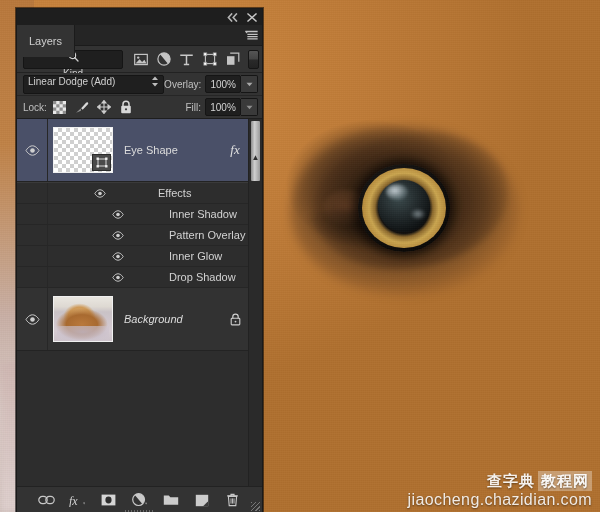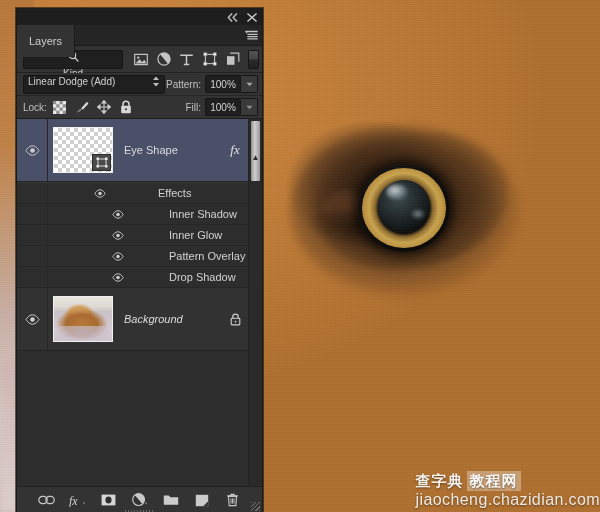--- a/index.html
+++ b/index.html
@@ -42,21 +42,21 @@
   .tearduct{position:absolute;left:-6px;top:40px;width:44px;height:34px;border-radius:50%;
        background:radial-gradient(ellipse at 50% 50%, rgba(95,58,34,.85), rgba(130,85,50,.2) 70%, rgba(0,0,0,0) 100%);filter:blur(2px);}
   .lash{position:absolute;left:-26px;top:60px;width:120px;height:40px;border-radius:50%;
        background:radial-gradient(ellipse at 50% 40%, rgba(18,11,6,.65), rgba(60,38,20,0) 72%);
        filter:blur(3px);transform:rotate(6deg);}
   .grain{position:absolute;inset:0;opacity:.16;
        background-image:repeating-linear-gradient(0deg,rgba(255,255,255,.09) 0 1px,rgba(0,0,0,.09) 1px 2px),
                         repeating-linear-gradient(90deg,rgba(255,255,255,.06) 0 1px,rgba(0,0,0,.06) 1px 2px);}
 
   
-  .wm{position:absolute;right:0;bottom:4px;text-align:left;line-height:1;user-select:none;}
+  .wm{position:absolute;right:8px;bottom:4px;text-align:right;line-height:1;user-select:none;}
   .wm-cn{font-family:"DejaVu Sans",sans-serif;font-size:15px;font-weight:bold;color:rgba(255,255,255,.92);
          letter-spacing:1px;text-shadow:0 1px 2px rgba(0,0,0,.45);}
   .wm-cn .boxed{background:rgba(255,255,255,.32);padding:1px 3px;margin-left:3px;color:rgba(255,255,255,.95);}
   .wm-url{margin-top:3px;font-size:16px;color:rgba(255,255,255,.88);letter-spacing:.4px;
           text-shadow:0 1px 2px rgba(0,0,0,.5);}
 
   
   .panel{position:absolute;left:16px;top:8px;width:245px;height:504px;
          background:#2b2b2b;border:1px solid #1a1a1a;box-shadow:0 0 0 1px rgba(0,0,0,.55);
          display:flex;flex-direction:column;font-size:11px;color:#c8c8c8;}
@@ -271,21 +271,21 @@
     <div class="moderow">
       <div class="modesel">
         <span class="lbl">Linear Dodge (Add)</span>
         <span>
           <svg width="8" height="11" viewBox="0 0 8 11">
               <path d="M4 0.6 7 4H1z" fill="#bdbdbd"></path>
             <path d="M4 10.4 7 7H1z" fill="#bdbdbd"></path>
             </svg>
         </span>
       </div>
-      <span class="oplabel">Pattern:</span>
+      <span class="oplabel">Overlay:</span>
       <div class="numfield">100%</div>
       <div class="stepper">
         <svg width="7" height="5" viewBox="0 0 7 5">
             <path d="M0.5 0.8 3.5 4.2 6.5 0.8z" fill="#a8a8a8"></path>
           </svg>
       </div>
     </div>
 
     <div class="lockrow">
       <span class="locklabel">Lock:</span>
@@ -383,32 +383,32 @@
         </div>
 
         <div class="efxrow l2">
           <div class="eyecell"></div>
           <div class="inner-eye">
             <svg width="12" height="9" viewBox="0 0 12 9">
                 <path d="M6 0.7C2.9.7.8 4.5.8 4.5S2.9 8.3 6 8.3 11.2 4.5 11.2 4.5 9.1.7 6 .7z" stroke="#cfcfcf" stroke-width=".9" fill="none"></path>
                 <circle cx="6" cy="4.5" r="1.8" fill="#cfcfcf"></circle>
               </svg>
           </div>
-          <span class="lbl">Inner Glow</span>
+          <span class="lbl">Pattern Overlay</span>
         </div>
 
         <div class="efxrow l2">
           <div class="eyecell"></div>
           <div class="inner-eye">
             <svg width="12" height="9" viewBox="0 0 12 9">
                 <path d="M6 0.7C2.9.7.8 4.5.8 4.5S2.9 8.3 6 8.3 11.2 4.5 11.2 4.5 9.1.7 6 .7z" stroke="#cfcfcf" stroke-width=".9" fill="none"></path>
                 <circle cx="6" cy="4.5" r="1.8" fill="#cfcfcf"></circle>
               </svg>
           </div>
-          <span class="lbl">Pattern Overlay</span>
+          <span class="lbl">Inner Glow</span>
         </div>
 
         <div class="efxrow l2">
           <div class="eyecell"></div>
           <div class="inner-eye">
             <svg width="12" height="9" viewBox="0 0 12 9">
                 <path d="M6 0.7C2.9.7.8 4.5.8 4.5S2.9 8.3 6 8.3 11.2 4.5 11.2 4.5 9.1.7 6 .7z" stroke="#cfcfcf" stroke-width=".9" fill="none"></path>
                 <circle cx="6" cy="4.5" r="1.8" fill="#cfcfcf"></circle>
               </svg>
           </div>

